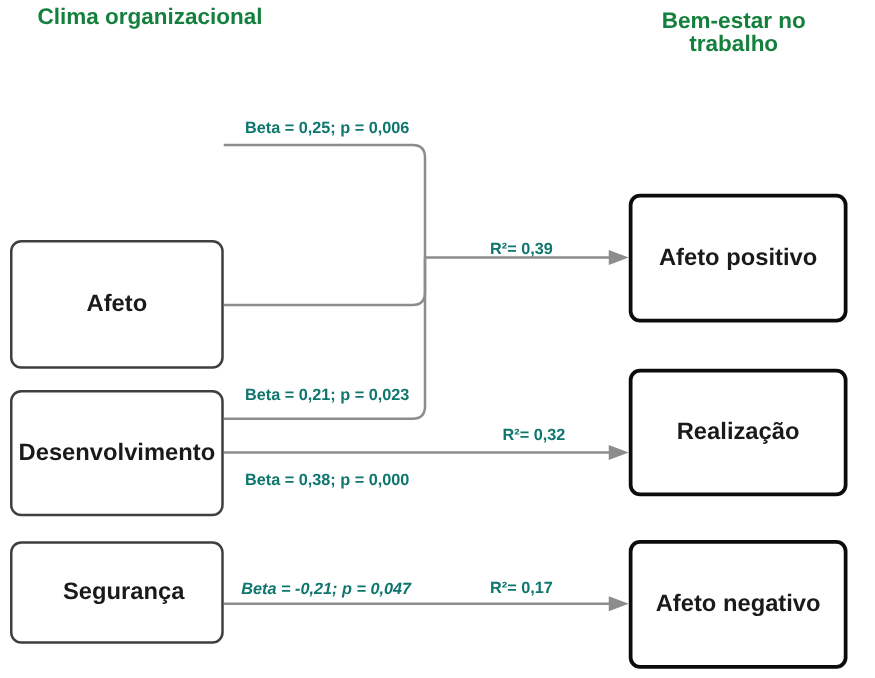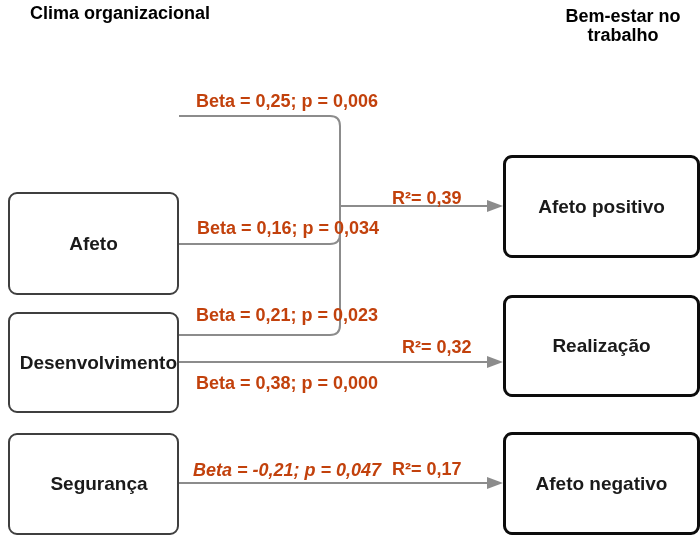--- a/index.html
+++ b/index.html
@@ -12,30 +12,30 @@
     width: 700px;
     height: 542px;
     background: #ffffff;
     font-family: "Liberation Sans", sans-serif;
     overflow: hidden;
   }
   .col-title {
     position: absolute;
     font-size: 18px;
     font-weight: bold;
-    color: #000000;
+    color: #15803d;
     line-height: 19px;
   }
   .col-title.left {
     left: 30px;
     top: 4px;
     white-space: nowrap;
   }
   .col-title.right {
-    left: 552px;
+    left: 516px;
     top: 7px;
     width: 142px;
     text-align: center;
   }
   .node {
     position: absolute;
     box-sizing: border-box;
     background: #ffffff;
     display: flex;
     align-items: center;
@@ -48,27 +48,27 @@
   .node.predictor {
     border: 2px solid #3f3f3f;
     border-radius: 9px;
     left: 8px;
     width: 171px;
   }
   .node.outcome {
     border: 3px solid #0c0c0c;
     border-radius: 9px;
     left: 503px;
-    width: 197px;
+    width: 175px;
   }
   .edge-label {
     position: absolute;
-    font-size: 18px;
+    font-size: 13px;
     font-weight: bold;
-    color: #c2410c;
+    color: #0f766e;
     white-space: nowrap;
     line-height: 15px;
   }
   svg.wires {
     position: absolute;
     left: 0;
     top: 0;
   }
 </style>
 </head>
@@ -97,39 +97,38 @@
     <g fill="#8c8c8c" stroke="none">
       <polygon points="487,200 503,206 487,212"></polygon>
       <polygon points="487,356 503,362 487,368"></polygon>
       <polygon points="487,477 503,483 487,489"></polygon>
     </g>
   </svg>
 
   <div class="node predictor" style="top:192px;height:103px;">
     <span>Afeto</span>
   </div>
-  <div class="node predictor" style="top:312px;height:101px;justify-content:flex-end;">
+  <div class="node predictor" style="top:312px;height:101px;">
     <span>Desenvolvimento</span>
   </div>
-  <div class="node predictor" style="top:433px;height:102px;padding-left:11px;">
+  <div class="node predictor" style="top:433px;height:82px;padding-left:11px;">
     <span>Segurança</span>
   </div>
 
   <div class="node outcome" style="top:155px;height:103px;">
     <span>Afeto positivo</span>
   </div>
   <div class="node outcome" style="top:295px;height:102px;">
     <span>Realização</span>
   </div>
   <div class="node outcome" style="top:432px;height:103px;">
     <span>Afeto negativo</span>
   </div>
 
   <div class="edge-label" style="left:196px;top:94px;">Beta = 0,25; p = 0,006</div>
-  <div class="edge-label" style="left:197px;top:221px;">Beta = 0,16; p = 0,034</div>
   <div class="edge-label" style="left:196px;top:308px;">Beta = 0,21; p = 0,023</div>
   <div class="edge-label" style="left:196px;top:376px;">Beta = 0,38; p = 0,000</div>
   <div class="edge-label" style="left:193px;top:463px;font-style:italic;">Beta = -0,21; p = 0,047</div>
 
   <div class="edge-label" style="left:392px;top:191px;text-align:center;">R²= 0,39</div>
   <div class="edge-label" style="left:402px;top:340px;">R²= 0,32</div>
   <div class="edge-label" style="left:392px;top:462px;">R²= 0,17</div>
 
 </div>
 

